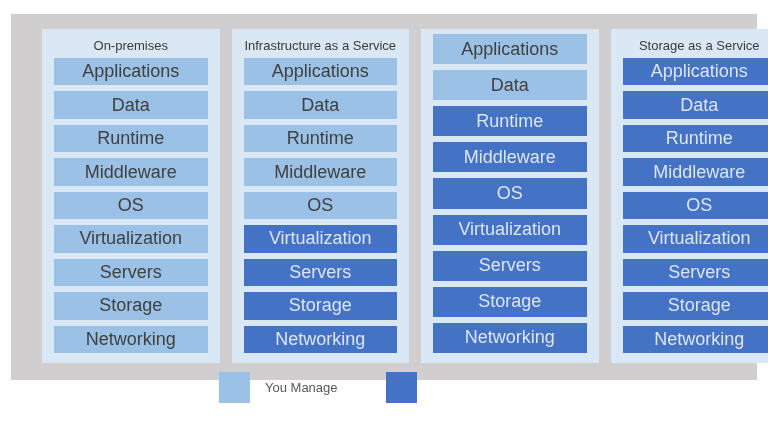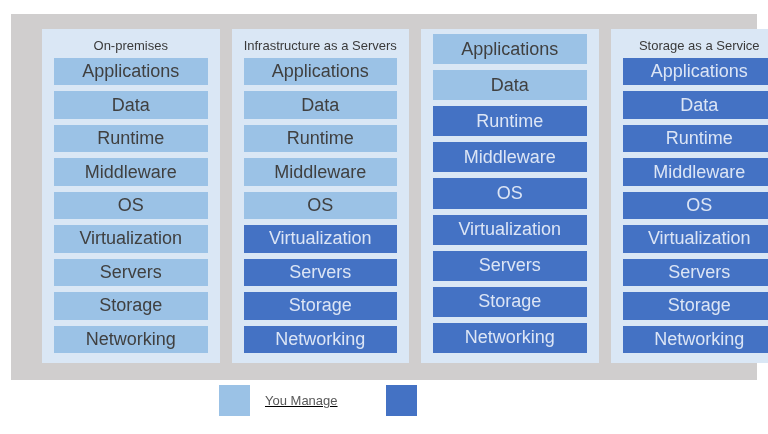--- a/index.html
+++ b/index.html
@@ -66,24 +66,23 @@
     background: var(--you, #9bc2e6);
     color: var(--you_text, #404040);
   }
   .row.provider {
     background: var(--provider, #4472c4);
     color: var(--provider_text, #dce5f5);
   }
   .legend {
     position: absolute;
     left: 219px;
-    top: 385px;
+    top: 372px;
     display: flex;
     align-items: center;
-    text-decoration: underline;
   }
   .legend-item {
     display: flex;
     align-items: center;
     gap: 15px;
   }
   .legend-item + .legend-item {
     margin-left: 48px;
   }
   .swatch {
@@ -113,21 +112,21 @@
             <div class="row you">Runtime</div>
             <div class="row you">Middleware</div>
             <div class="row you">OS</div>
             <div class="row you">Virtualization</div>
             <div class="row you">Servers</div>
             <div class="row you">Storage</div>
             <div class="row you">Networking</div>
           </div>
         </div>
         <div class="panel">
-          <div class="panel-title">Infrastructure as a Servers</div>
+          <div class="panel-title">Infrastructure as a Service</div>
           <div class="rows">
             <div class="row you">Applications</div>
             <div class="row you">Data</div>
             <div class="row you">Runtime</div>
             <div class="row you">Middleware</div>
             <div class="row you">OS</div>
             <div class="row provider">Virtualization</div>
             <div class="row provider">Servers</div>
             <div class="row provider">Storage</div>
             <div class="row provider">Networking</div>

